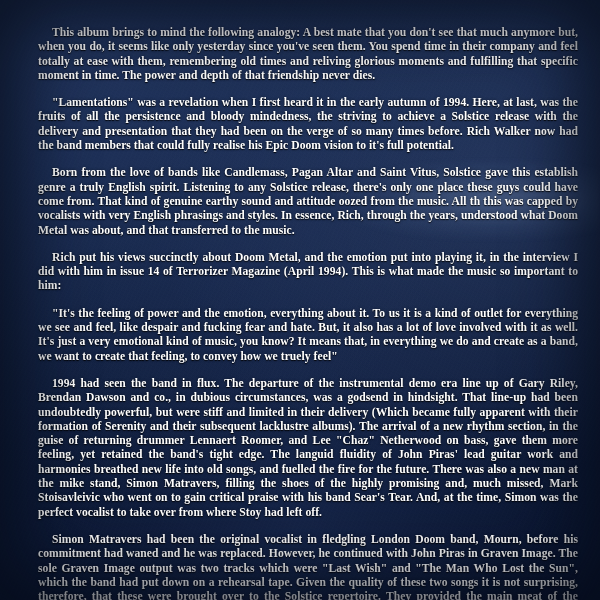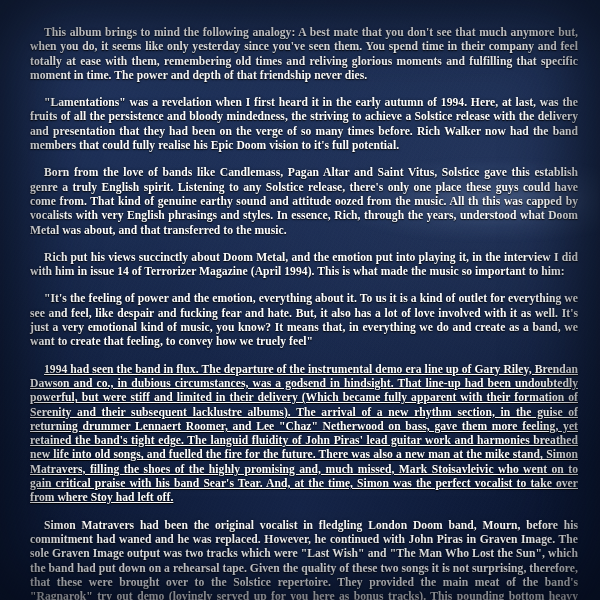--- a/index.html
+++ b/index.html
@@ -55,32 +55,31 @@
     width: 556px;
     color: #ffffff;
     font-size: 11.6px;
     line-height: 14.3px;
     font-weight: bold;
     text-align: justify;
     text-shadow: 0 1px 1px rgba(0,0,0,0.85), 0 0 3px rgba(0,0,0,0.5);
     letter-spacing: 0.05px;
   }
   .para {
-    margin: 0 0 13px 8px;
+    margin: 0 0 13px 16px;
     text-indent: 14px;
   }
   .para:last-child {
     margin-bottom: 0;
   }
   .quote {
     text-indent: 14px;
   }
   .centered-tail {
     text-align: justify;
-    text-decoration: underline;
   }
 </style>
 </head>
 <body>
 
 <div id="page">
   <div id="grain"></div>
   <div id="haze"></div>
 
   <div id="text-block">

